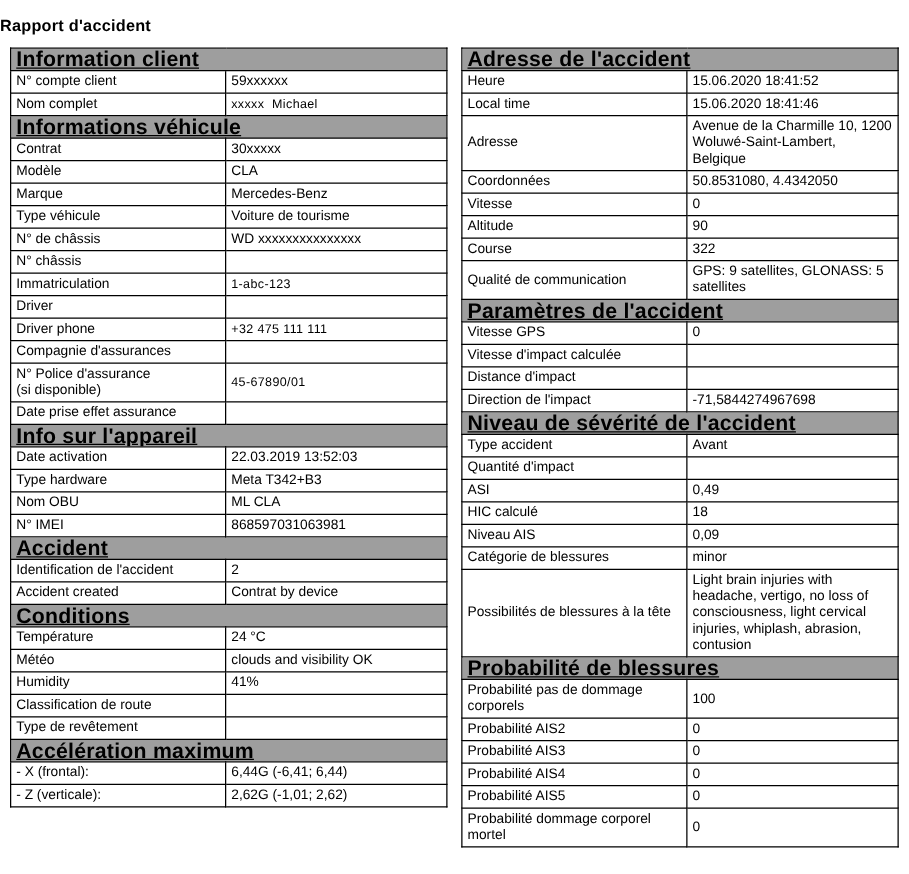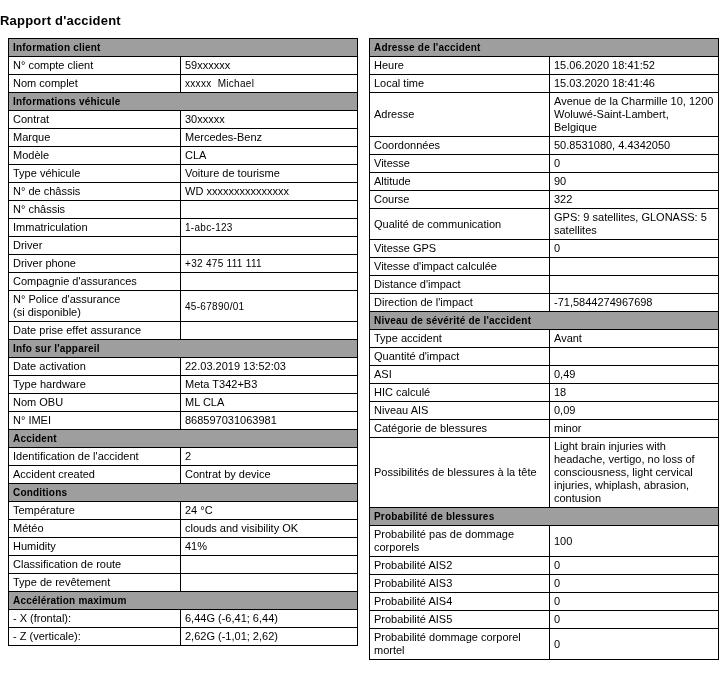--- a/index.html
+++ b/index.html
@@ -1,21 +1,21 @@
 <!DOCTYPE html>
 <html style="--header-bg: #9e9e9e;"><head>
 <meta charset="utf-8">
 <style>
   html,body{margin:0;padding:0;background:#ffffff;}
   body{width:727px;height:699px;font-family:"Liberation Sans",sans-serif;color:#000;overflow:hidden;}
   .title{text-align:left;font-weight:bold;font-size:13px;padding-top:13px;letter-spacing:.2px;}
   .wrap{display:flex;gap:11px;padding:10px 8px 0 8px;align-items:flex-start;}
   table{border-collapse:collapse;flex:1;table-layout:fixed;width:50%;}
   td{border:1px solid #000;font-size:11px;line-height:13px;padding:2px 4px;height:13px;vertical-align:middle;overflow:hidden;}
-  tr.sec td{background:var(--header-bg,#9e9e9e);font-weight:bold;font-size:10px;letter-spacing:.2px;}
+  tr.sec td{background:var(--header-bg,#9e9e9e);font-weight:bold;font-size:17px;letter-spacing:.2px;text-decoration:underline;}
   .lbl{white-space:pre-line;}
   .val{white-space:pre-wrap;}
   .val.alt{font-size:10px;letter-spacing:.3px;}
 </style>
 </head>
 <body>
 
 <div class="title">Rapport d'accident</div>
 
 <div class="wrap">
@@ -37,26 +37,26 @@
           <td class="val alt">xxxxx  Michael</td>
         </tr>
         <tr class="sec">
           <td colspan="2">Informations véhicule</td>
         </tr>
         <tr>
           <td class="lbl">Contrat</td>
           <td class="val">30xxxxx</td>
         </tr>
         <tr>
+          <td class="lbl">Modèle</td>
+          <td class="val">CLA</td>
+        </tr>
+        <tr>
           <td class="lbl">Marque</td>
           <td class="val">Mercedes-Benz</td>
-        </tr>
-        <tr>
-          <td class="lbl">Modèle</td>
-          <td class="val">CLA</td>
         </tr>
         <tr>
           <td class="lbl">Type véhicule</td>
           <td class="val">Voiture de tourisme</td>
         </tr>
         <tr>
           <td class="lbl">N° de châssis</td>
           <td class="val">WD xxxxxxxxxxxxxxx</td>
         </tr>
         <tr>
@@ -162,21 +162,21 @@
   <tbody>
         <tr class="sec">
           <td colspan="2">Adresse de l'accident</td>
         </tr>
         <tr>
           <td class="lbl">Heure</td>
           <td class="val">15.06.2020 18:41:52</td>
         </tr>
         <tr>
           <td class="lbl">Local time</td>
-          <td class="val">15.03.2020 18:41:46</td>
+          <td class="val">15.06.2020 18:41:46</td>
         </tr>
         <tr>
           <td class="lbl">Adresse</td>
           <td class="val">Avenue de la Charmille 10, 1200 Woluwé-Saint-Lambert, Belgique</td>
         </tr>
         <tr>
           <td class="lbl">Coordonnées</td>
           <td class="val">50.8531080, 4.4342050</td>
         </tr>
         <tr>
@@ -187,20 +187,23 @@
           <td class="lbl">Altitude</td>
           <td class="val">90</td>
         </tr>
         <tr>
           <td class="lbl">Course</td>
           <td class="val">322</td>
         </tr>
         <tr>
           <td class="lbl">Qualité de communication</td>
           <td class="val">GPS: 9 satellites, GLONASS: 5 satellites</td>
+        </tr>
+        <tr class="sec">
+          <td colspan="2">Paramètres de l'accident</td>
         </tr>
         <tr>
           <td class="lbl">Vitesse GPS</td>
           <td class="val">0</td>
         </tr>
         <tr>
           <td class="lbl">Vitesse d'impact calculée</td>
           <td class="val"></td>
         </tr>
         <tr>

